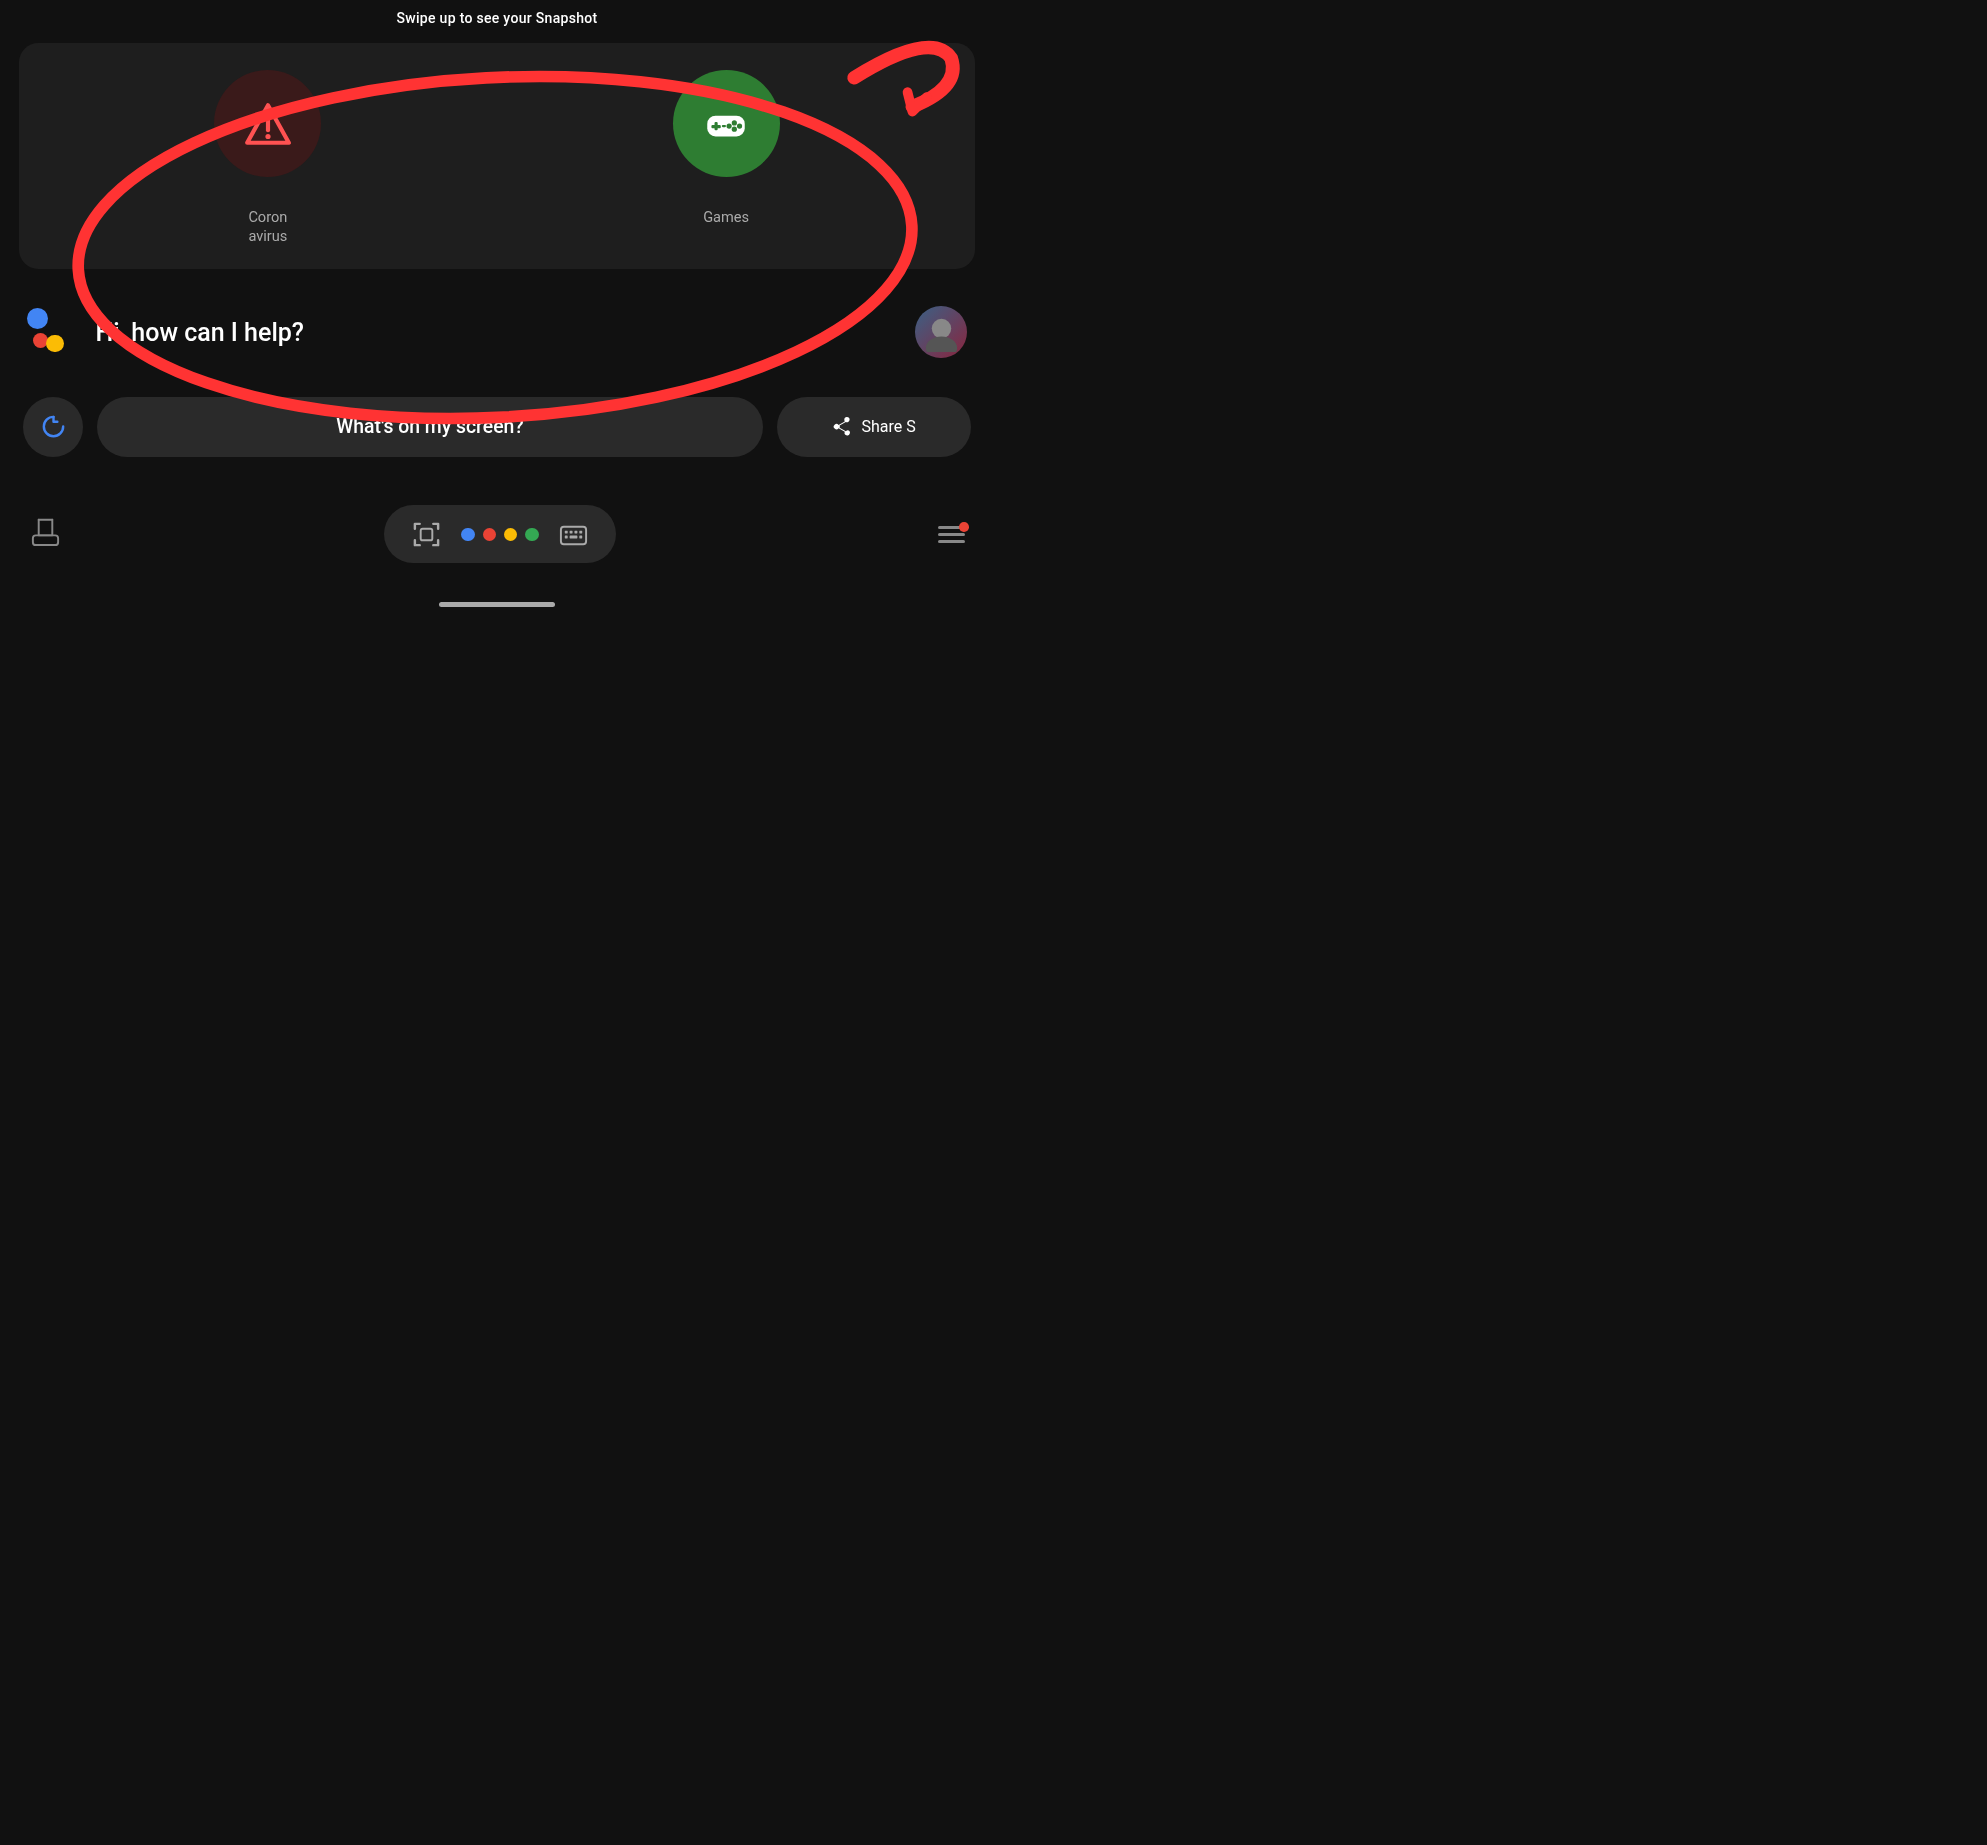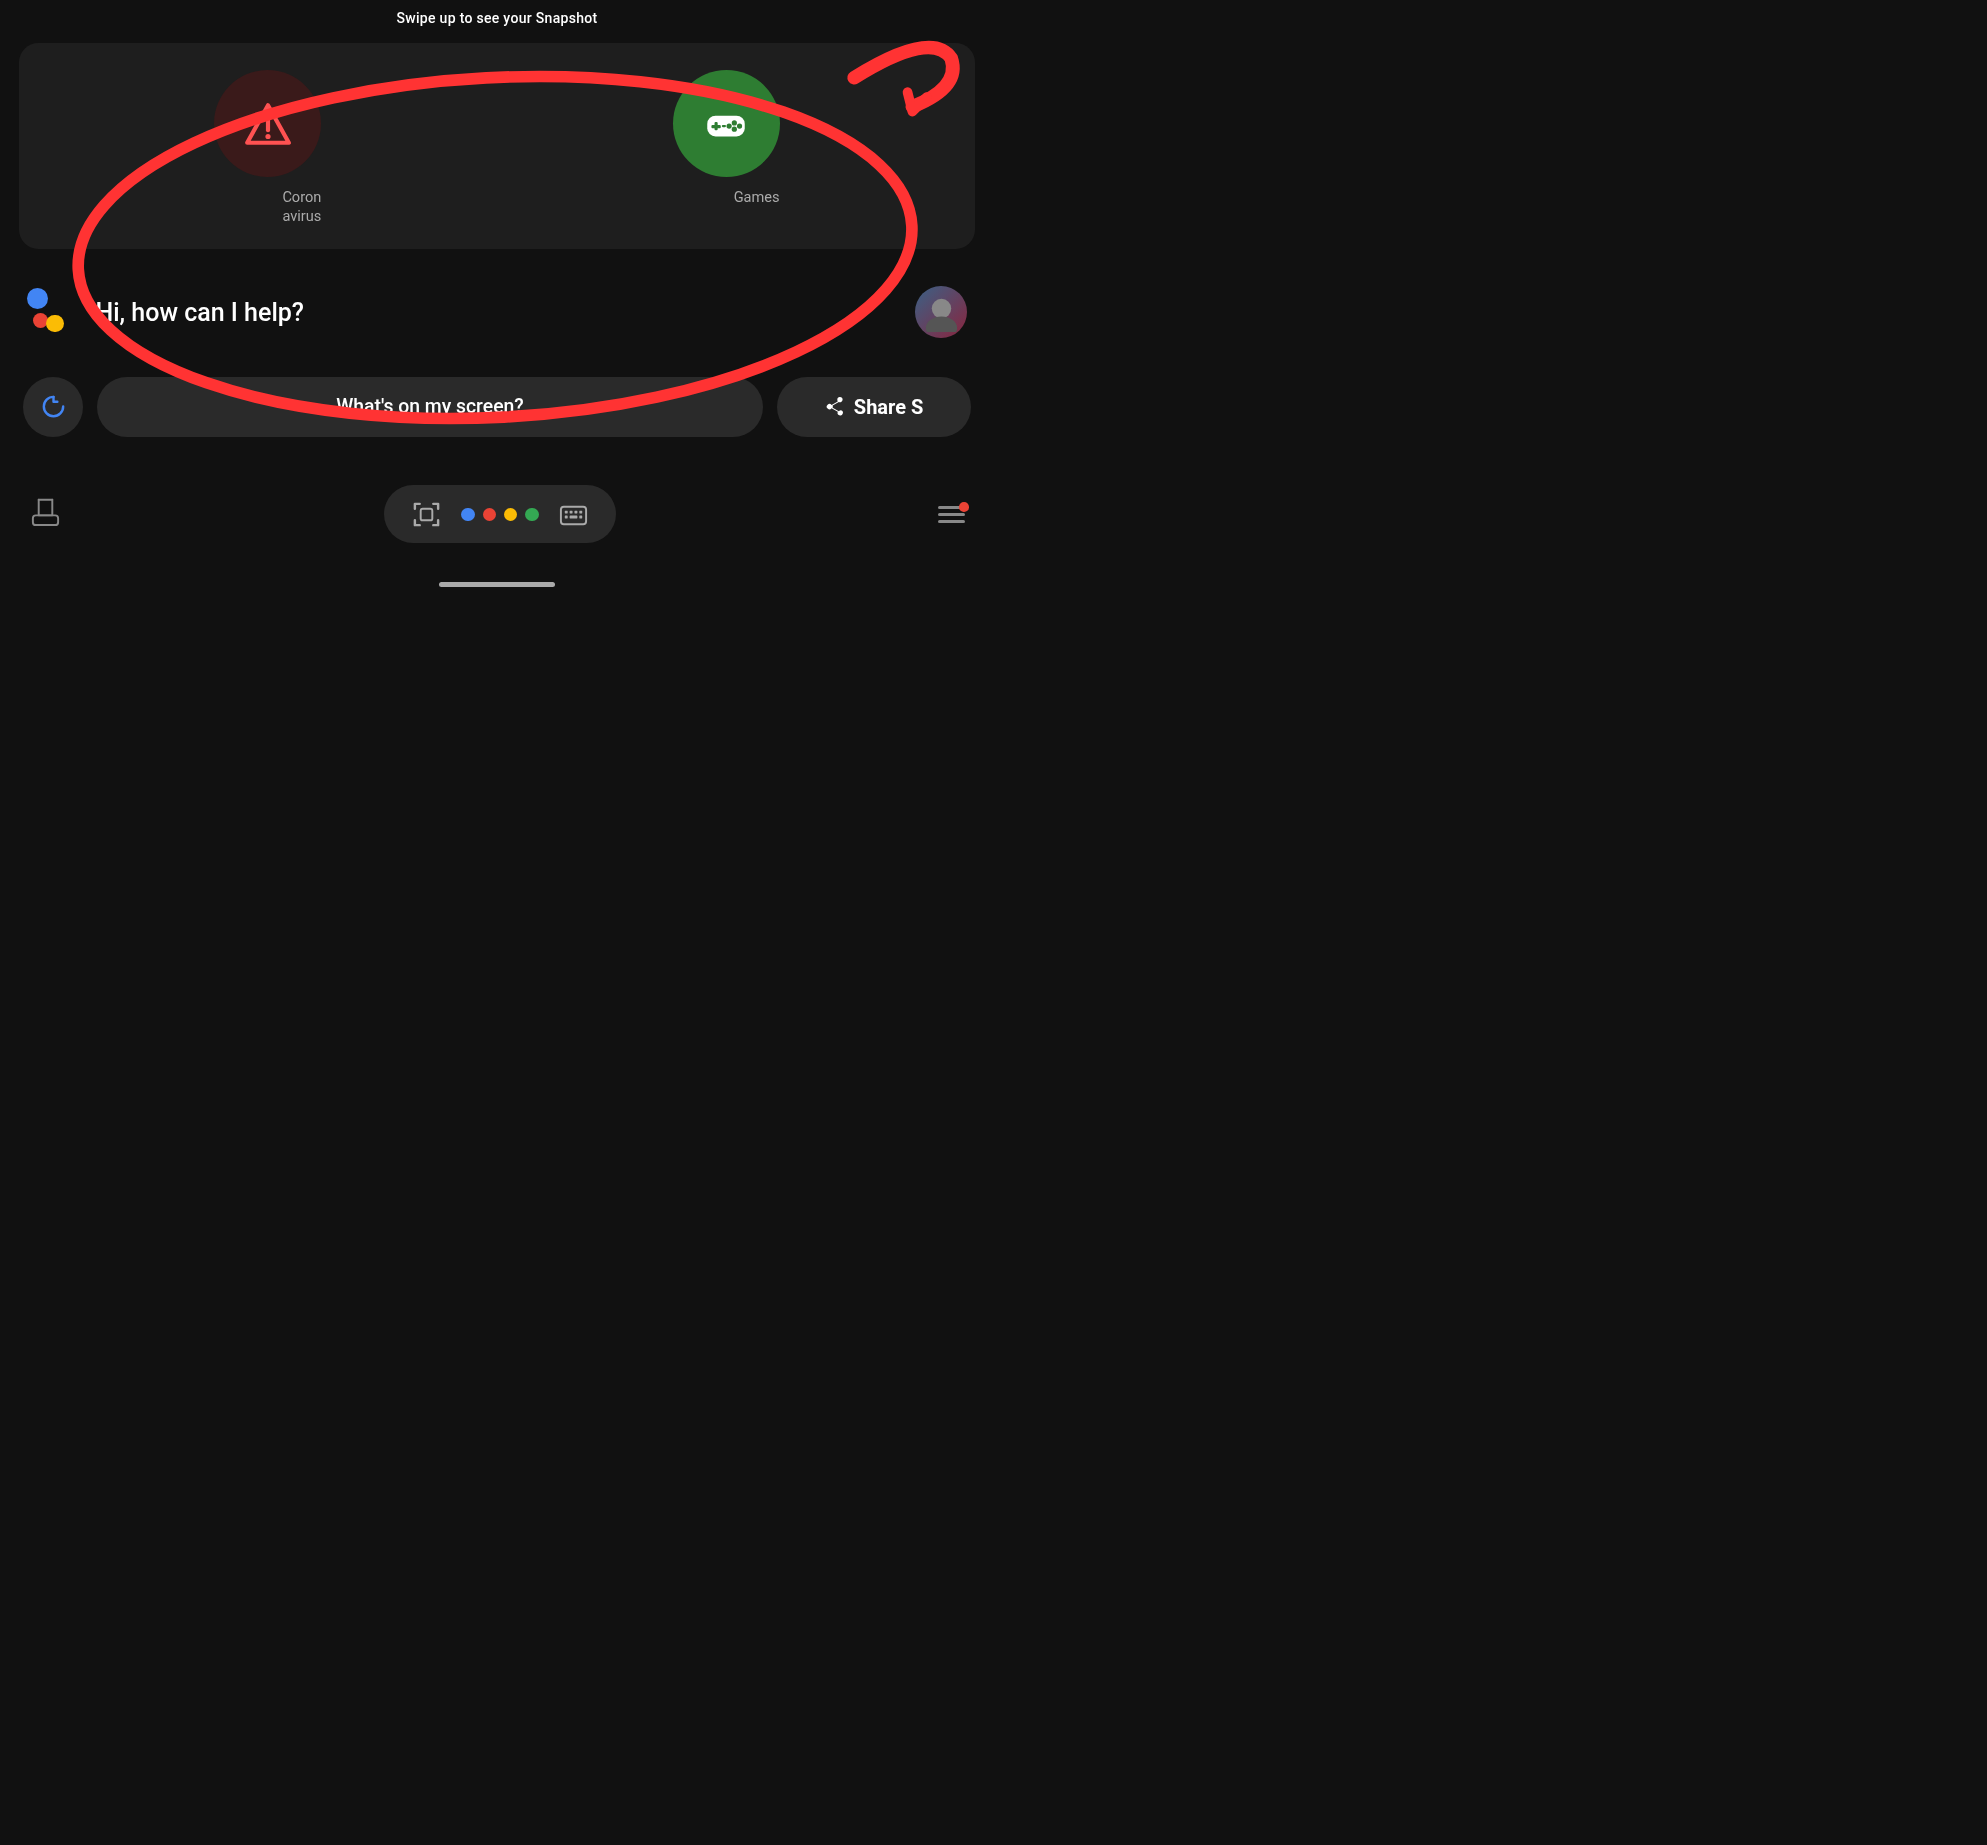--- a/index.html
+++ b/index.html
@@ -32,22 +32,22 @@
       display: flex;
       flex-direction: row;
       justify-content: space-around;
       align-items: flex-start;
       position: relative;
     }
 
     .shortcut-item {
       display: flex;
       flex-direction: column;
-      align-items: flex-end;
-      gap: 11px;
+      align-items: center;
+      gap: 31px;
       min-width: 107px;
     }
 
     .shortcut-icon-circle {
       width: 107px;
       height: 107px;
       border-radius: 50%;
       display: flex;
       align-items: center;
       justify-content: center;
@@ -168,22 +168,22 @@
       align-items: center;
       justify-content: center;
       gap: 7.8px;
       padding: 0 19.4px;
       
       max-width: 194px;
     }
 
     .share-btn-text {
       color: #ffffff;
-      font-size: 20px;
-      font-weight: 700;
+      font-size: 16px;
+      font-weight: 400;
       white-space: nowrap;
     }
 
     
     .bottom-toolbar-area {
       display: flex;
       align-items: center;
       justify-content: space-between;
       padding: 19.4px 29px;
       margin-top: 19.4px;

